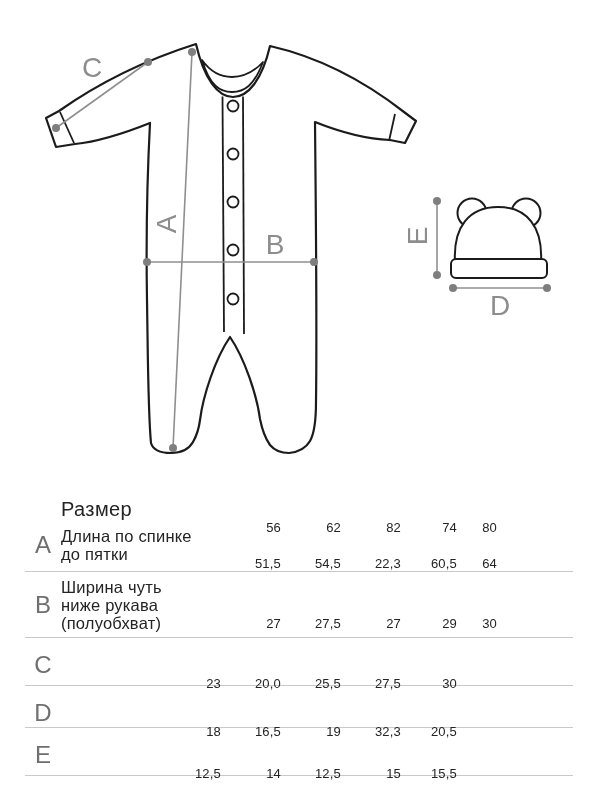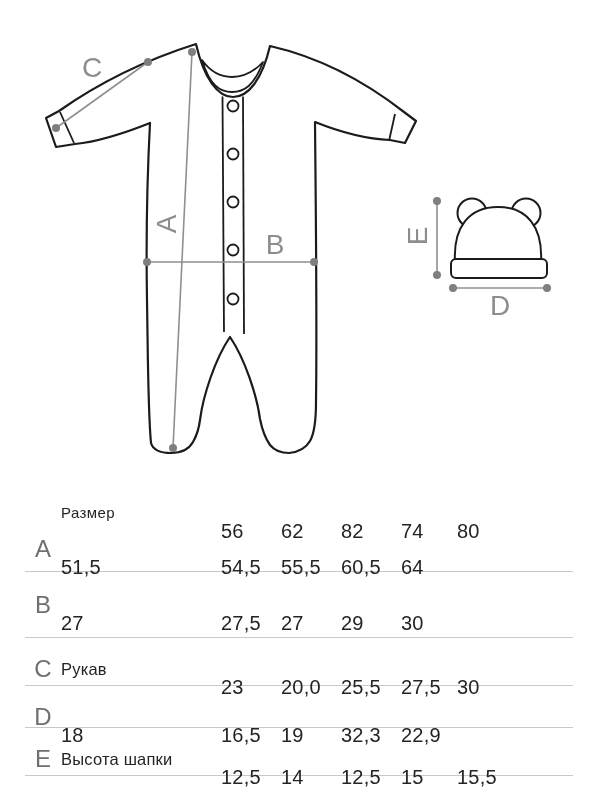--- a/index.html
+++ b/index.html
@@ -31,24 +31,24 @@
   .rh48{height:48px}.rh42{height:42px}
   .c-letter{
     font-size:24px;color:#6f6f6f;text-align:center;
     font-weight:400;line-height:1;
   }
   .c-name{
     font-size:16.5px;line-height:18px;white-space:pre-line;
     letter-spacing:.2px;padding-right:4px;
   }
   .c-head{
-    font-size:15px;letter-spacing:.4px;
+    font-size:20px;letter-spacing:.4px;
   }
   .c-val{
-    font-size:20px;text-align:left;letter-spacing:.2px;margin-top:38px;
+    font-size:13px;text-align:right;letter-spacing:.2px;margin-top:38px;
   }
 </style>
 </head>
 <body>
 
 <div class="canvas">
 
   <svg class="diagram" width="600" height="478" viewBox="0 0 600 478">
 
     <path d="M196,44 Q120,68 59,111 L46,118 L56,147 L75,144
@@ -124,58 +124,61 @@
       <div class="c-name c-head">Размер</div>
       <div class="c-val">56</div>
       <div class="c-val">62</div>
       <div class="c-val">82</div>
       <div class="c-val">74</div>
       <div class="c-val">80</div>
     </div>
 
     <div class="t-row data rh54">
       <div class="c-letter">A</div>
+      <div class="c-name">Длина по спинке
+до пятки</div>
       <div class="c-val">51,5</div>
       <div class="c-val">54,5</div>
-      <div class="c-val">55,5</div>
+      <div class="c-val">22,3</div>
       <div class="c-val">60,5</div>
       <div class="c-val">64</div>
     </div>
 
     <div class="t-row data rh66">
       <div class="c-letter">B</div>
+      <div class="c-name">Ширина чуть
+ниже рукава
+(полуобхват)</div>
       <div class="c-val">27</div>
       <div class="c-val">27,5</div>
       <div class="c-val">27</div>
       <div class="c-val">29</div>
       <div class="c-val">30</div>
     </div>
 
     <div class="t-row data rh48">
       <div class="c-letter">C</div>
-      <div class="c-name">Рукав</div>
       <div class="c-val">23</div>
       <div class="c-val">20,0</div>
       <div class="c-val">25,5</div>
       <div class="c-val">27,5</div>
       <div class="c-val">30</div>
     </div>
 
     <div class="t-row data rh42">
       <div class="c-letter">D</div>
       <div class="c-val">18</div>
       <div class="c-val">16,5</div>
       <div class="c-val">19</div>
       <div class="c-val">32,3</div>
-      <div class="c-val">22,9</div>
+      <div class="c-val">20,5</div>
     </div>
 
     <div class="t-row data rh48">
       <div class="c-letter">E</div>
-      <div class="c-name">Высота шапки</div>
       <div class="c-val">12,5</div>
       <div class="c-val">14</div>
       <div class="c-val">12,5</div>
       <div class="c-val">15</div>
       <div class="c-val">15,5</div>
     </div>
 
   </div>
 </div>
 

